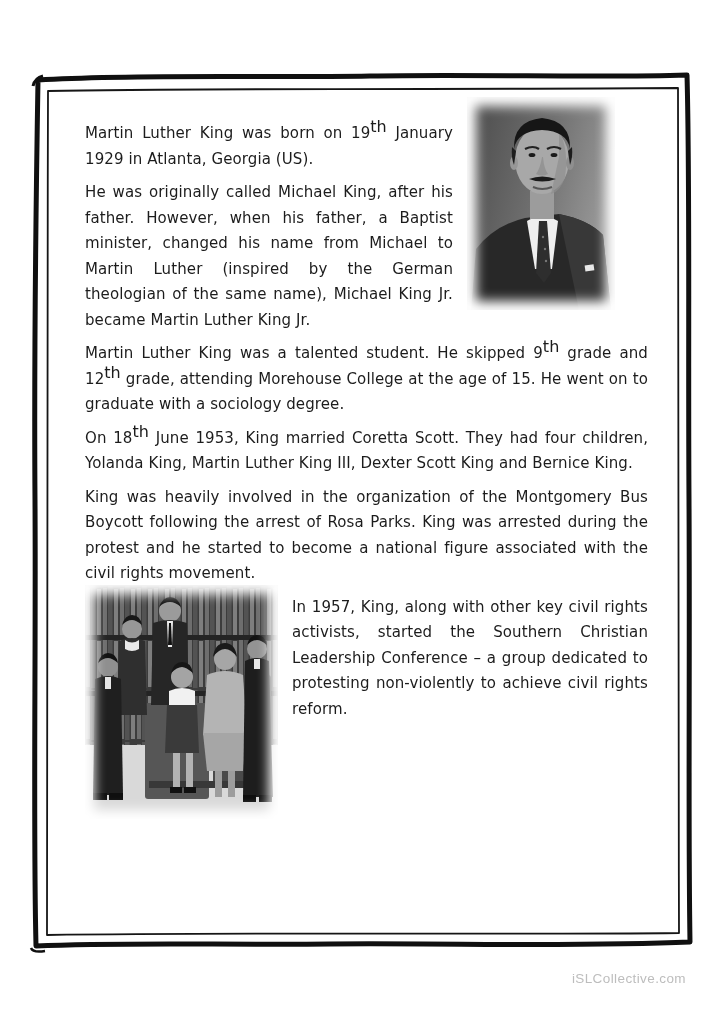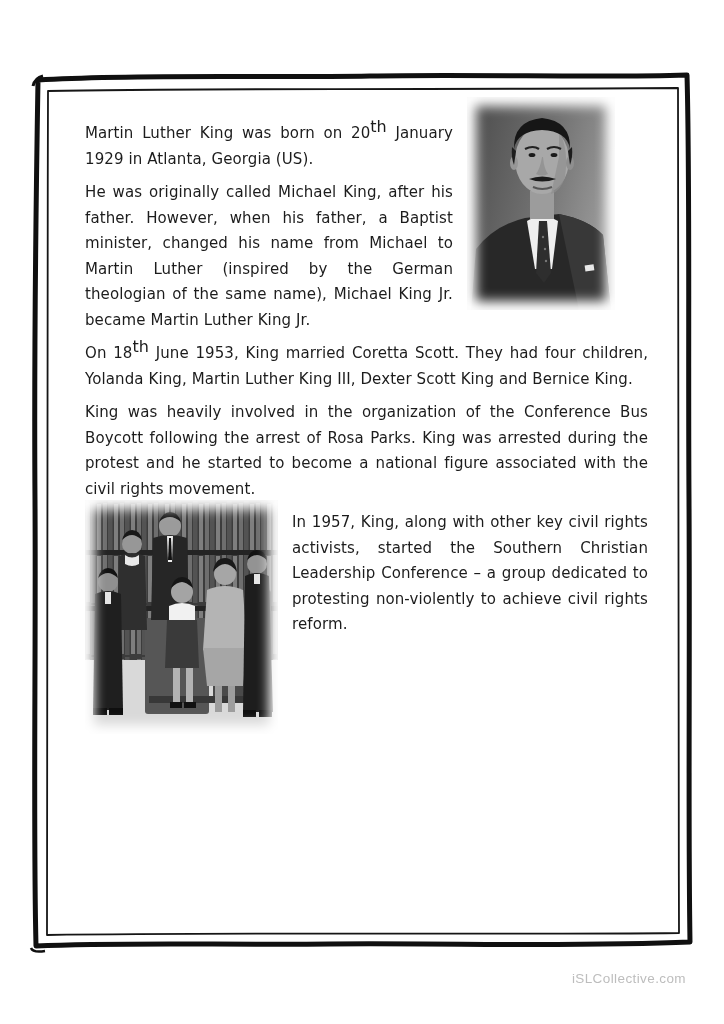--- a/index.html
+++ b/index.html
@@ -146,24 +146,25 @@
       <ellipse cx="87" cy="58" rx="3.4" ry="2.1" fill="#1a1a1a"></ellipse>
 
       <path d="M75,60 Q73,72 69,77 Q75,80 81,77 Q77,72 76,60" fill="#949494"></path>
 
       <path d="M62,82 Q75,77 89,82 Q75,87 62,82 Z" fill="#1b1b1b"></path>
 
       <path d="M66,90 Q75,94 85,90" fill="none" stroke="#555" stroke-width="2"></path>
     </svg>
   </div>
 
-  <p class="para"><span>Martin Luther King was born on 20</span><sup>th</sup><span> January 1929 in Atlanta, Georgia (US).</span></p>
+  <p class="para"><span>Martin Luther King was born on 19</span><sup>th</sup><span> January 1929 in Atlanta, Georgia (US).</span></p>
   <p class="para"><span>He was originally called Michael King, after his father. However, when his father, a Baptist minister, changed his name from Michael to Martin Luther (inspired by the German theologian of the same name), Michael King Jr. became Martin Luther King Jr.</span></p>
+  <p class="para"><span>Martin Luther King  was a talented student. He skipped 9</span><sup>th</sup><span> grade and 12</span><sup>th</sup><span> grade, attending Morehouse College at the age of 15. He went on to graduate with a sociology degree.</span></p>
   <p class="para"><span>On 18</span><sup>th</sup><span> June 1953, King married Coretta Scott.  They had four children, Yolanda King, Martin Luther King III, Dexter Scott King and Bernice King.</span></p>
-  <p class="para"><span>King was heavily involved in the organization of the Conference Bus Boycott following the arrest of Rosa Parks. King was arrested during the protest and he started to become a national figure associated with the civil rights movement.</span></p>
+  <p class="para"><span>King was heavily involved in the organization of the Montgomery Bus Boycott following the arrest of Rosa Parks. King was arrested during the protest and he started to become a national figure associated with the civil rights movement.</span></p>
 
   <div class="photo photo-family">
     <svg viewBox="0 0 193 234" width="193" height="234">
       <defs>
         <pattern id="books" width="17" height="52" patternUnits="userSpaceOnUse">
           <rect width="17" height="52" fill="#3c3c3c"></rect>
           <rect x="1" y="3" width="4" height="47" fill="#6e6e6e"></rect>
           <rect x="6" y="1" width="4.5" height="50" fill="#535353"></rect>
           <rect x="12" y="4" width="4" height="46" fill="#7e7e7e"></rect>
         </pattern>

